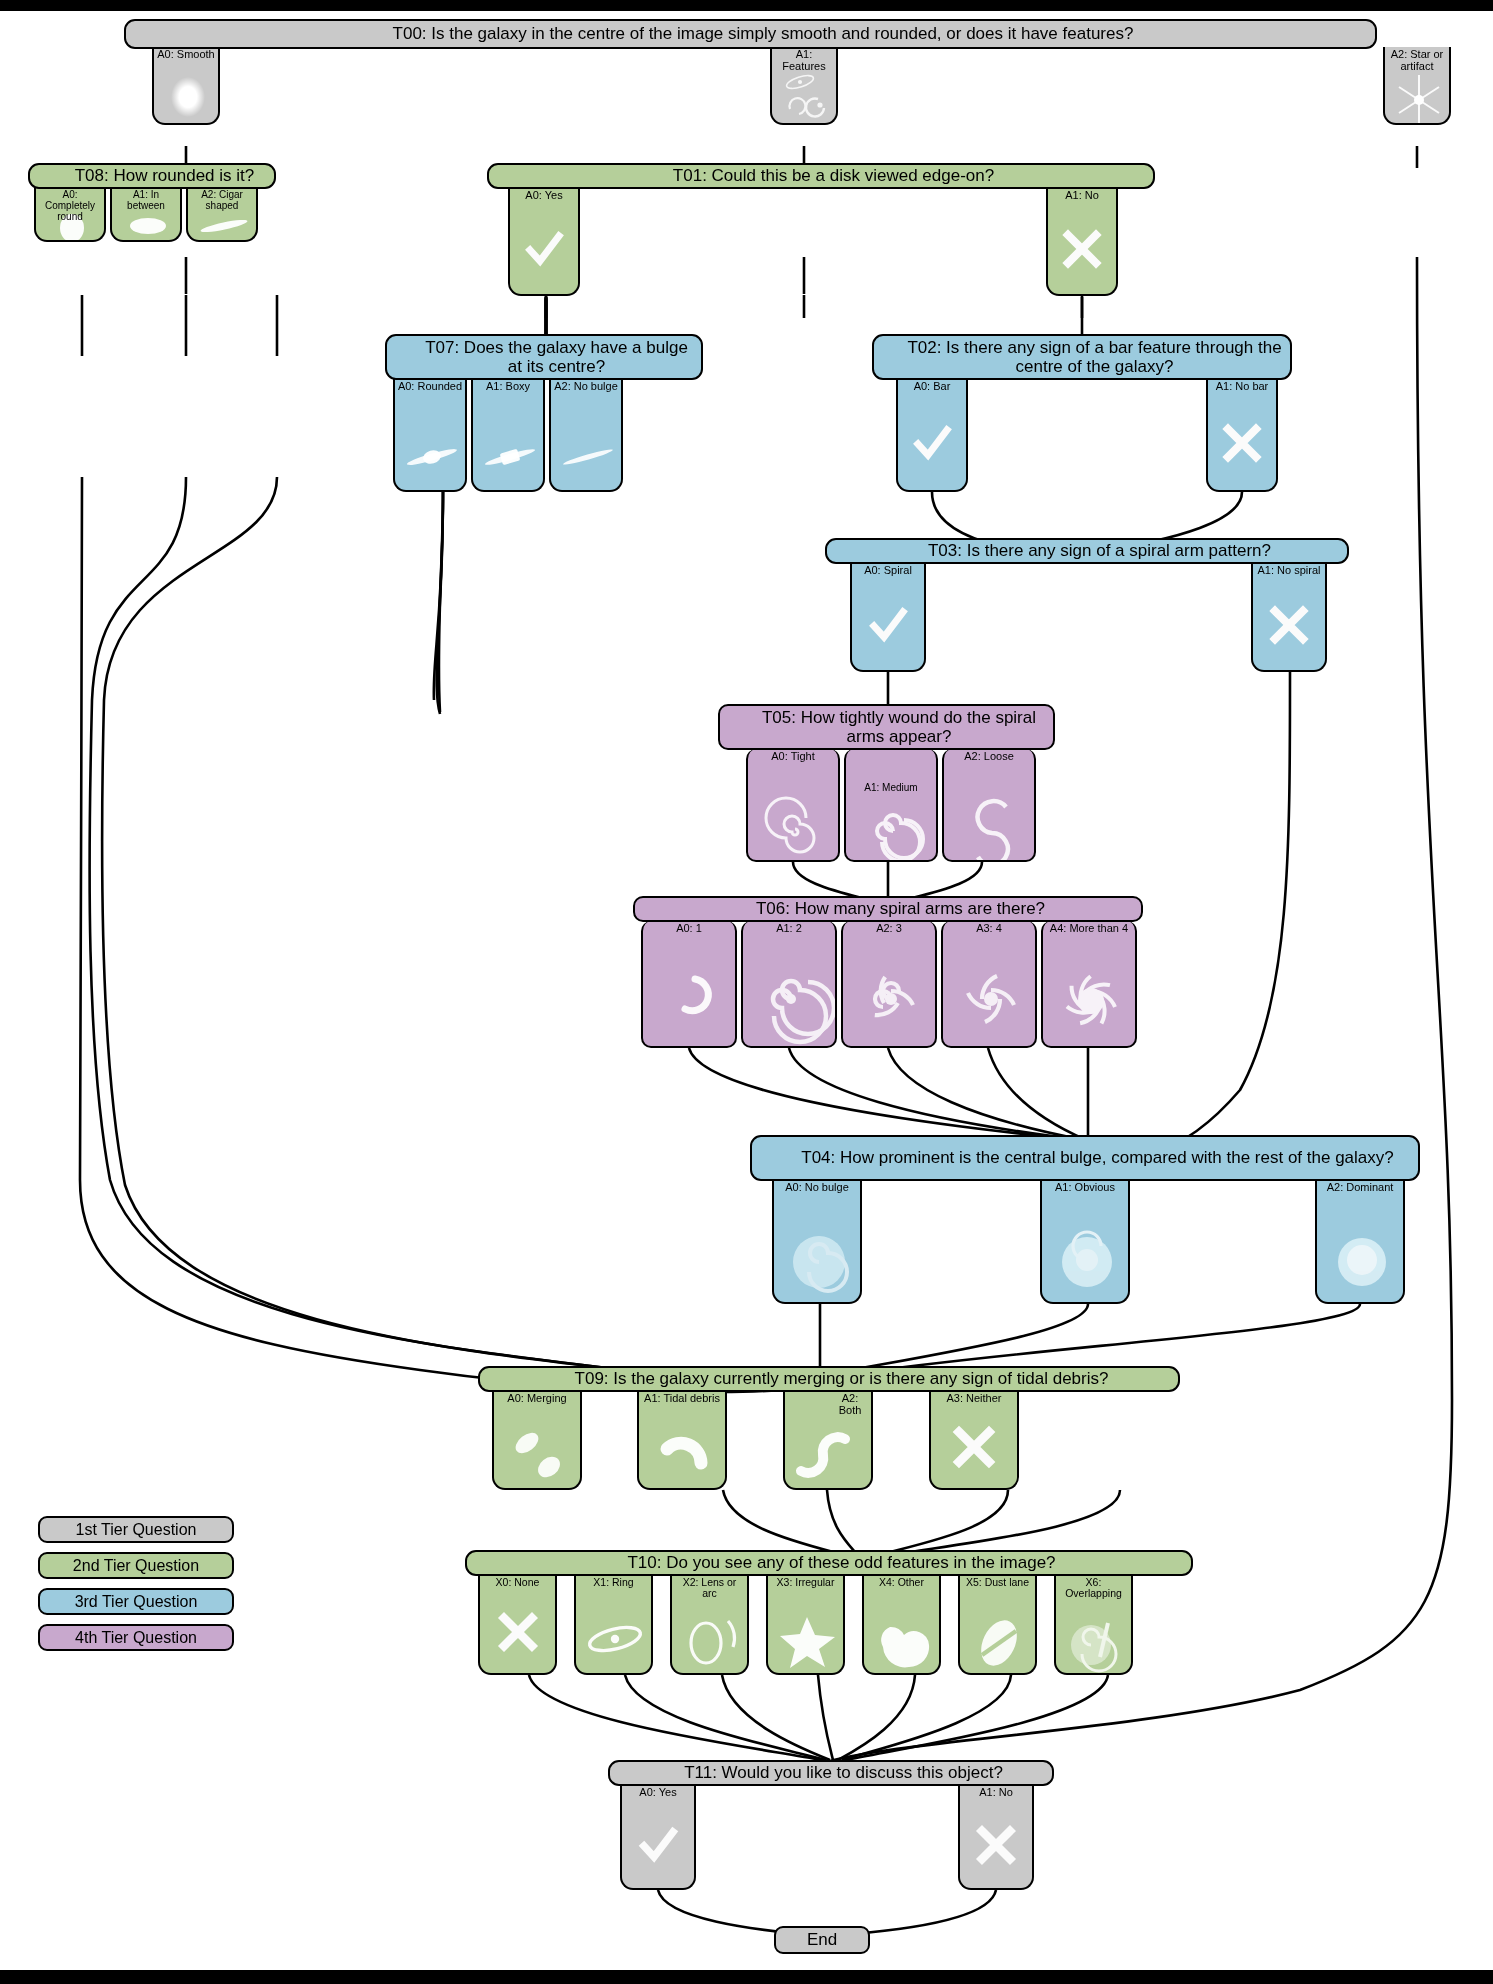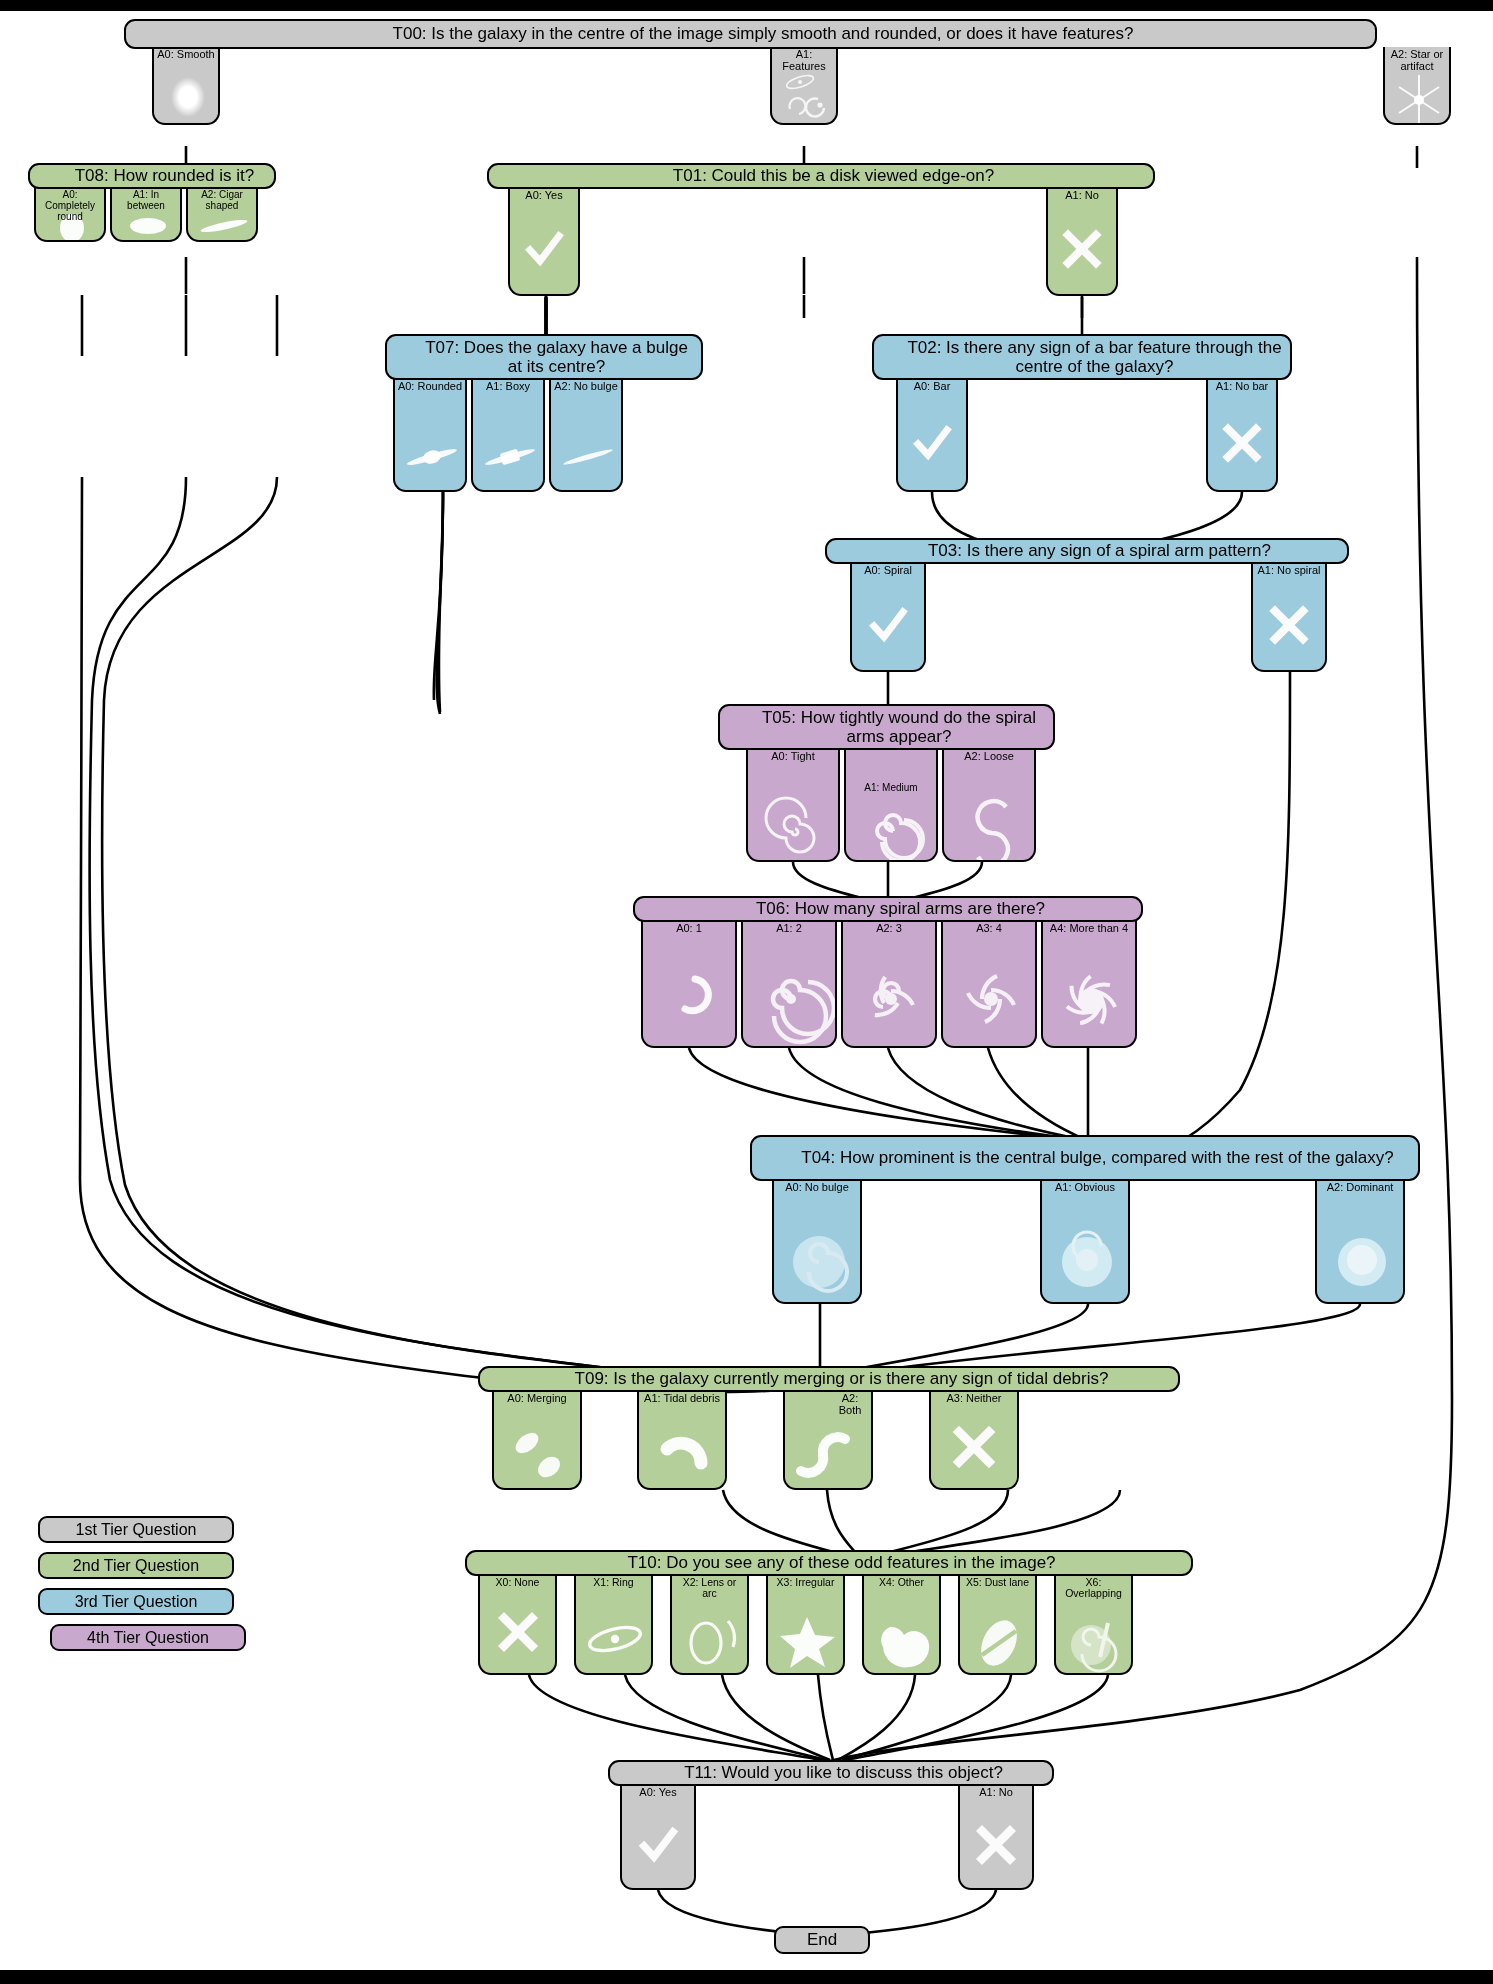--- a/index.html
+++ b/index.html
@@ -62,21 +62,21 @@
   }
   .acard .thumb {
     position: absolute; left: 0; right: 0; bottom: 0; top: 0;
     z-index: 1;
   }
 
   
   .t1 { background: #c9c9c9; }
   .t2 { background: #b5cf9a; }
   .t3 { background: #9ccbde; }
-  .t4 { background: #c8a8cd; }
+  .t4 { background: #c8a8cd; border-radius: 10px; }
 
   
   .legend { position: absolute; z-index: 6; }
   .legend-item {
     position: absolute;
     border: 2.2px solid #000;
     border-radius: 9px;
     display: flex; align-items: center; justify-content: center;
     font-size: 16px;
     color: #000;
@@ -645,18 +645,18 @@
   <div class="legend" style="left:0; top:0;">
     <div class="legend-item t1" style="left:38px; top:1516px;">
       <span>1st Tier Question</span>
     </div>
     <div class="legend-item t2" style="left:38px; top:1552px;">
       <span>2nd Tier Question</span>
     </div>
     <div class="legend-item t3" style="left:38px; top:1588px;">
       <span>3rd Tier Question</span>
     </div>
-    <div class="legend-item t4" style="left:50px; top:1624px;">
+    <div class="legend-item t4" style="left:38px; top:1624px;">
       <span>4th Tier Question</span>
     </div>
   </div>
 
 </div>
 
 </body></html>

